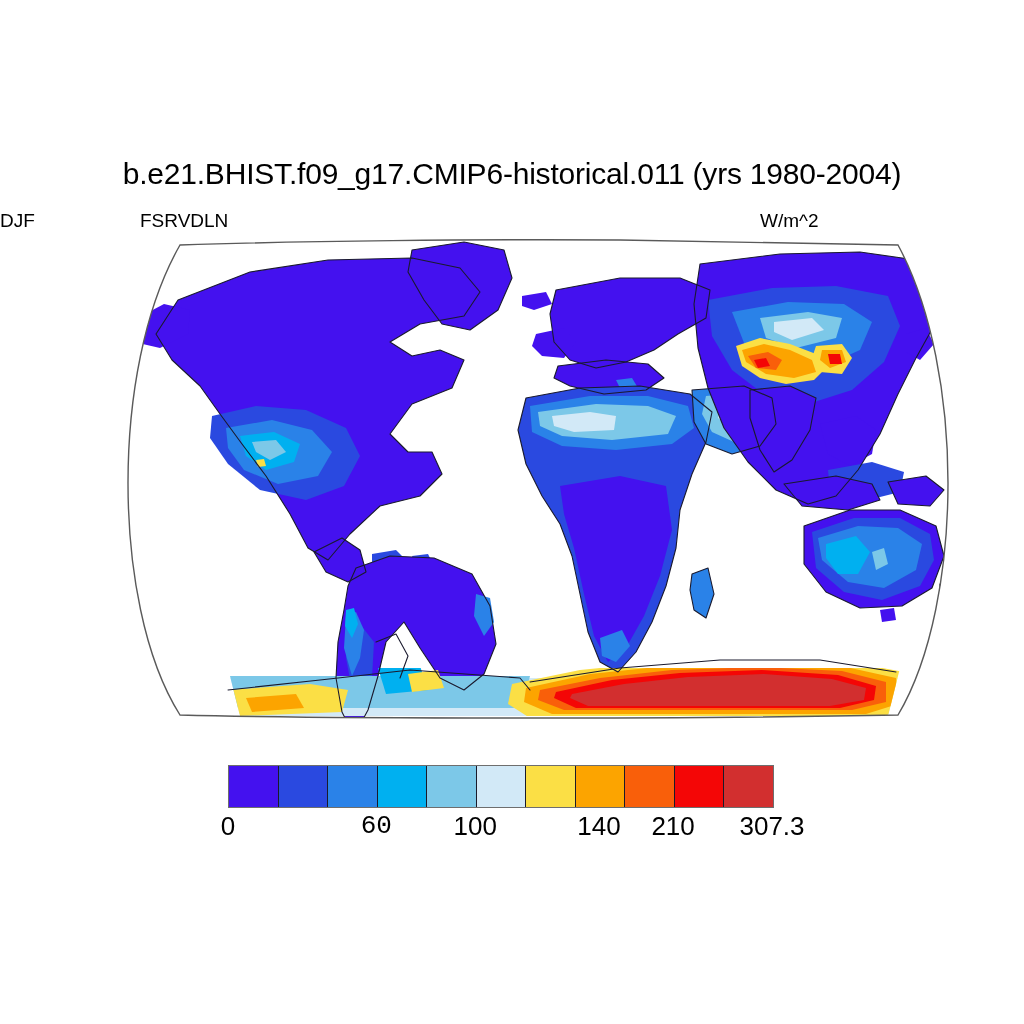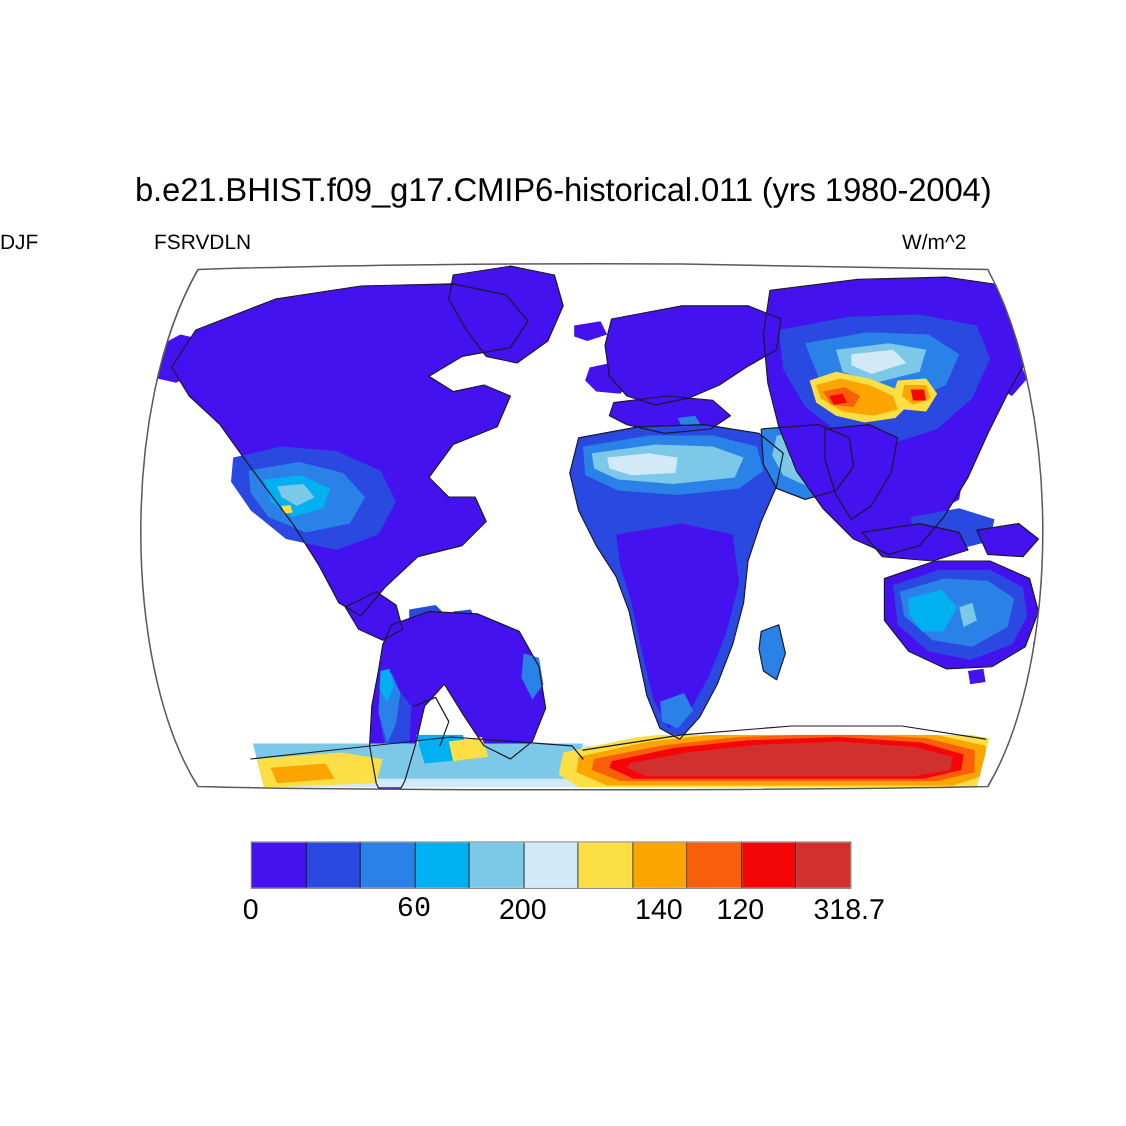--- a/index.html
+++ b/index.html
@@ -38,21 +38,21 @@
   .sub-title-row {
     position: absolute;
     top: 207px;
     height: 28px;
     font-size: 19px;
     line-height: 28px;
     white-space: nowrap;
   }
   .sub-left   { left: 140px; }
   .sub-center { left: 0; width: 856px; text-align: left; }
-  .sub-right  { left: 820px; }
+  .sub-right  { left: 760px; }
 
   
   #map-area {
     position: absolute;
     left: 60px;
     top: 238px;
     width: 904px;
     height: 490px;
   }
   #map-area svg {
@@ -334,19 +334,19 @@
       <div class="cb-cell" style="background: rgb(210, 233, 247);"></div>
       <div class="cb-cell" style="background: rgb(251, 223, 69);"></div>
       <div class="cb-cell" style="background: rgb(252, 164, 0);"></div>
       <div class="cb-cell" style="background: rgb(249, 95, 10);"></div>
       <div class="cb-cell" style="background: rgb(244, 6, 6);"></div>
       <div class="cb-cell" style="background: rgb(210, 47, 47);"></div>
     </div>
   <div id="cb-labels">
       <div class="cb-label" style="left: 228px;">0</div>
       <div class="cb-label" style="left: 376.349px; font-family: Liberation Mono, monospace;">60</div>
-      <div class="cb-label" style="left: 475.248px;">200</div>
+      <div class="cb-label" style="left: 475.248px;">100</div>
       <div class="cb-label" style="left: 599px;">140</div>
-      <div class="cb-label" style="left: 673.101px;">120</div>
-      <div class="cb-label" style="left: 772px;">318.7</div>
+      <div class="cb-label" style="left: 673.101px;">210</div>
+      <div class="cb-label" style="left: 772px;">307.3</div>
     </div>
 
 </div>
 
 </body></html>

